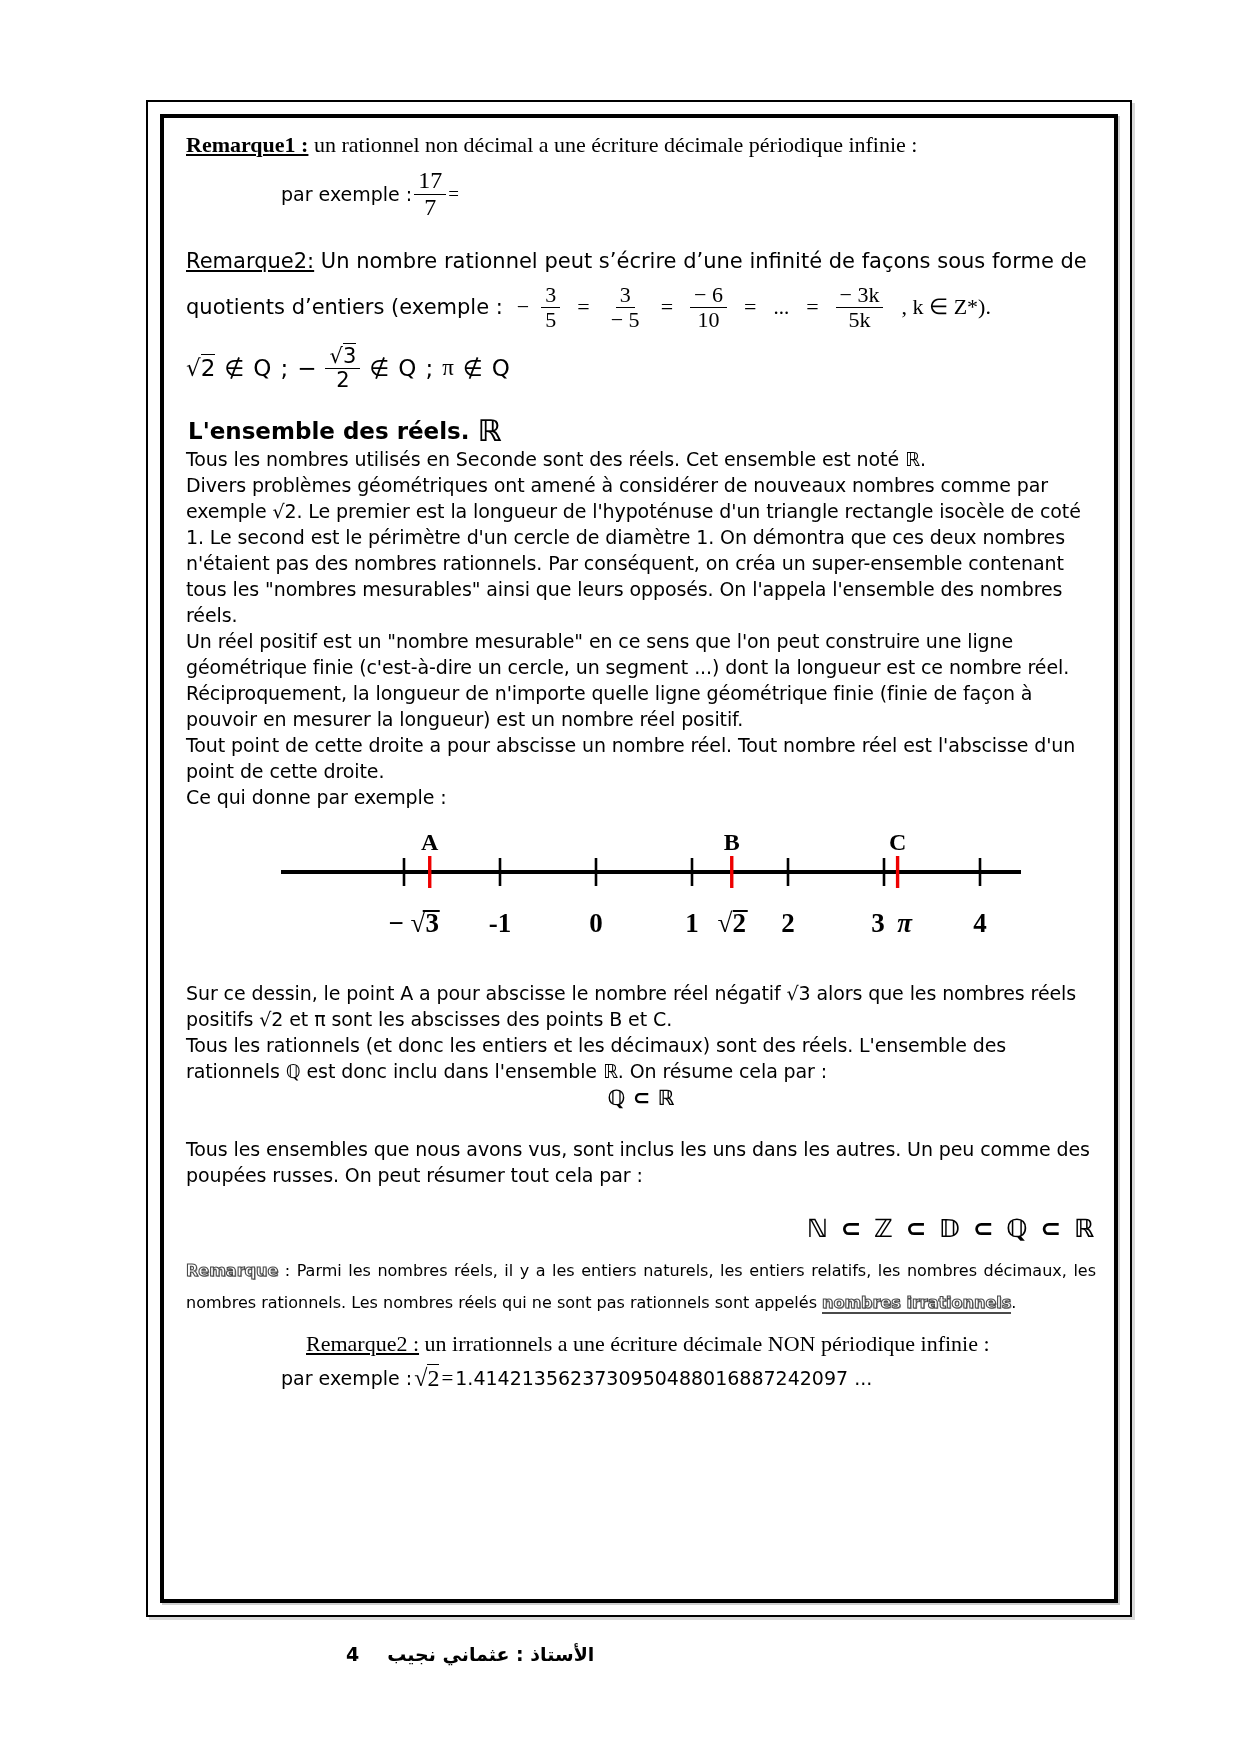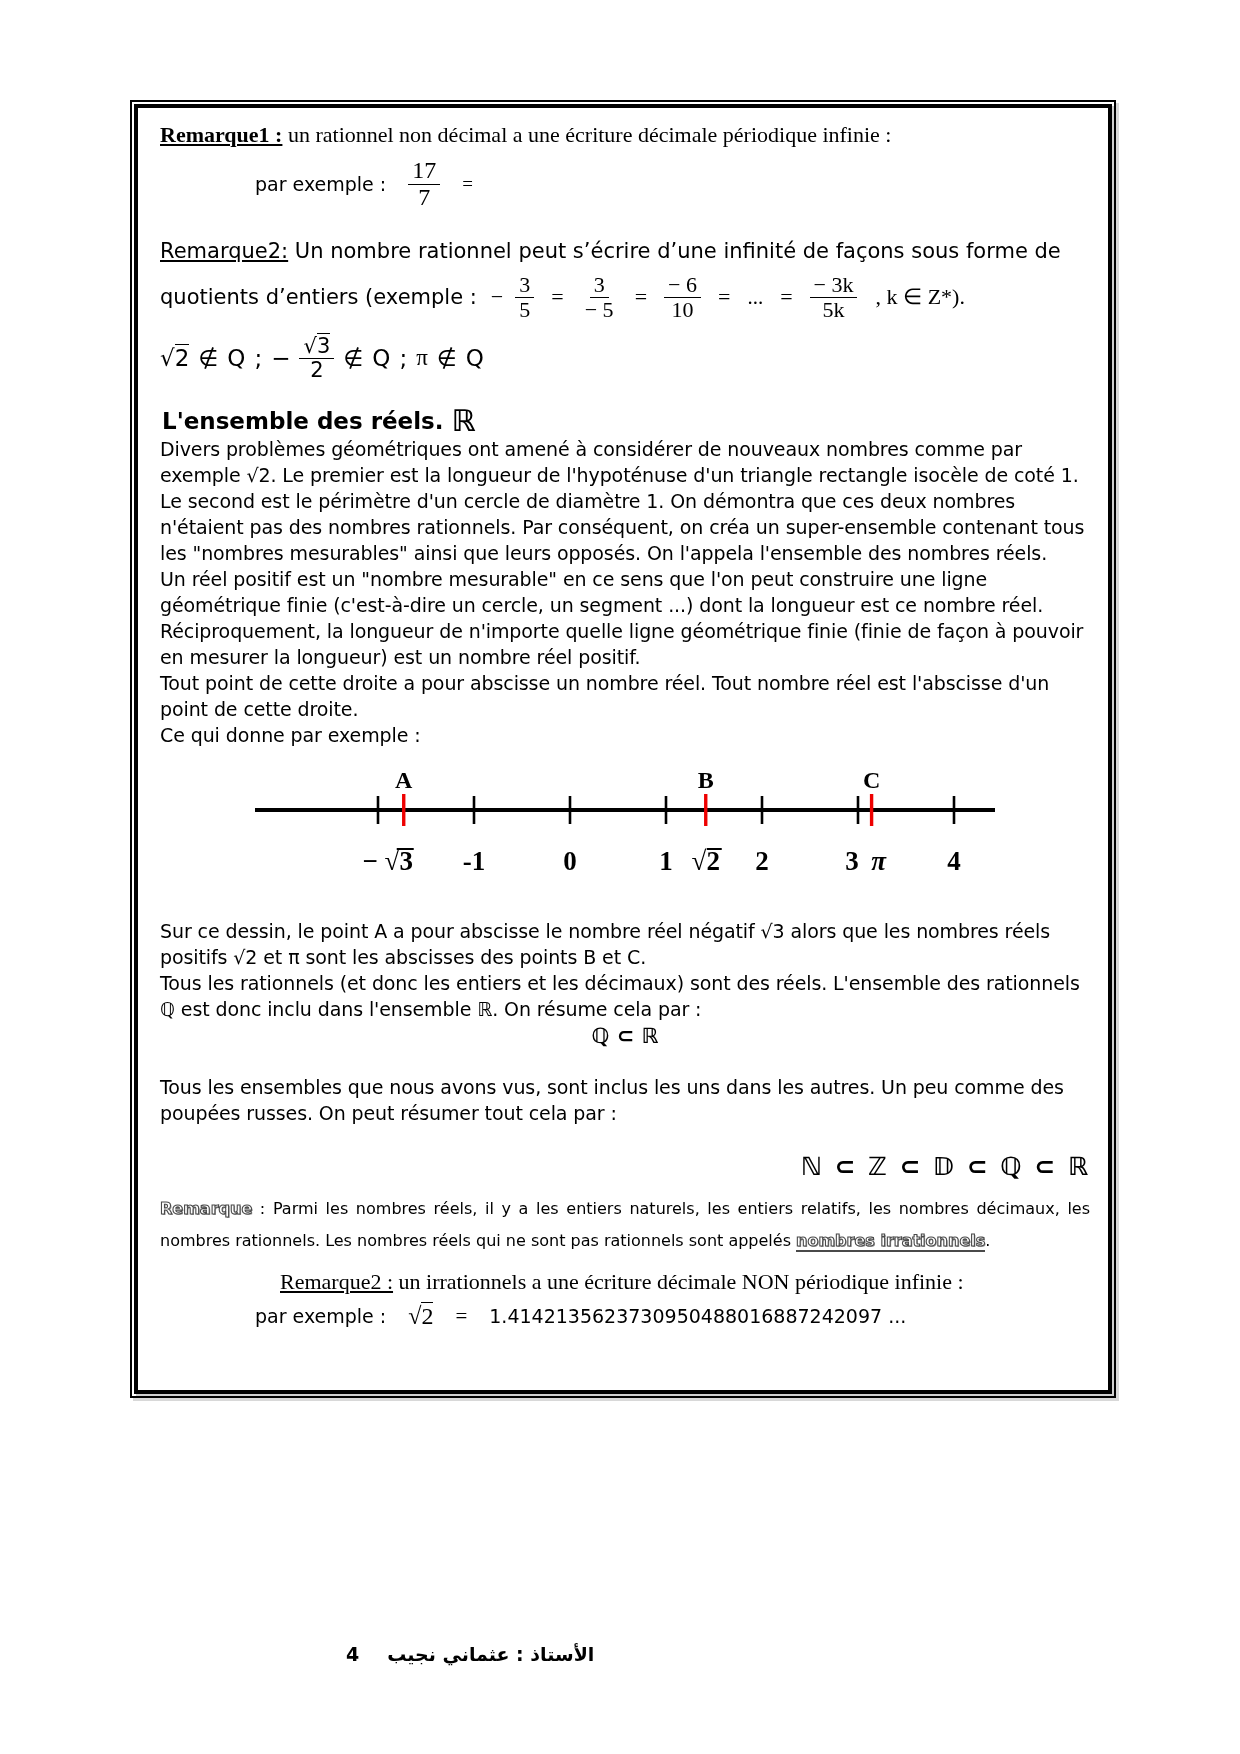--- a/index.html
+++ b/index.html
@@ -4,35 +4,35 @@
 <style>
   html,body{margin:0;padding:0;}
   body{
     width:1240px;height:1754px;background:#ffffff;position:relative;
     font-family:"DejaVu Sans",sans-serif;color:#000;
   }
   .serif{font-family:"Liberation Serif",serif;}
   .u{text-decoration:underline;}
 
   .frame-outer{
-    position:absolute;left:130px;top:100px;width:986px;height:1298px;
-    border:2px solid #000;padding:2px;box-sizing:border-box;background:#fff;
+    position:absolute;left:146px;top:100px;width:986px;height:1517px;
+    border:2px solid #000;padding:12px;box-sizing:border-box;background:#fff;
     box-shadow:3px 3px 0 #d8d8d8;
   }
   .frame-inner{
     border:4px solid #000;box-sizing:border-box;height:100%;
     overflow:hidden;box-shadow:2px 2px 0 #cfcfcf;
   }
   .content{padding:8px 18px 0 22px;}
 
   
   .r1{margin:4px 0 0 0;font-family:"Liberation Serif",serif;font-size:22px;line-height:30px;}
   .r1-label{font-weight:bold;text-decoration:underline;}
 
-  .ex-row{display:flex;align-items:center;gap:22px;font-size:19px;}
+  .ex-row{display:flex;align-items:center;gap:2px;font-size:19px;}
   .ex-top{margin:8px 0 0 95px;}
   .ex-bottom{margin:6px 0 0 95px;}
 
   .frac{display:inline-flex;flex-direction:column;align-items:center;vertical-align:middle;
         font-family:"Liberation Serif",serif;line-height:1.08;}
   .frac .num{padding:0 4px;border-bottom:1.5px solid #000;display:block;}
   .frac .den{padding:0 4px;display:block;}
   .frac-lg{font-size:24px;}
   .frac-md{font-size:22px;}
 
@@ -136,20 +136,21 @@
         <span class="serif">π</span>
         <span>∉</span>
         <span>Q</span>
       </div>
 
       <div class="rheading">
         <span>L'ensemble des réels.</span>
         <span class="bbR">ℝ</span>
       </div>
 
+      <p class="para">Tous les nombres utilisés en Seconde sont des réels. Cet ensemble est noté ℝ.</p>
       <p class="para">Divers problèmes géométriques ont amené à considérer de nouveaux nombres comme par exemple √2. Le premier est la longueur de l'hypoténuse d'un triangle rectangle isocèle de coté 1. Le second est le périmètre d'un cercle de diamètre 1. On démontra que ces deux nombres n'étaient pas des nombres rationnels. Par conséquent, on créa un super-ensemble contenant tous les "nombres mesurables" ainsi que leurs opposés. On l'appela l'ensemble des nombres réels.</p>
       <p class="para">Un réel positif est un "nombre mesurable" en ce sens que l'on peut construire une ligne géométrique finie (c'est-à-dire un cercle, un segment ...) dont la longueur est ce nombre réel.</p>
       <p class="para">Réciproquement, la longueur de n'importe quelle ligne géométrique finie (finie de façon à pouvoir en mesurer la longueur) est un nombre réel positif.</p>
       <p class="para">Tout point de cette droite a pour abscisse un nombre réel. Tout nombre réel est l'abscisse d'un point de cette droite.</p>
       <p class="para">Ce qui donne par exemple :</p>
 
       <div class="figure-wrap">
         <svg id="numberline" width="740" height="118" viewBox="0 0 740 118">
             <line x1="0" y1="40" x2="740" y2="40" stroke="#000" stroke-width="4"></line>
             <line x1="123" y1="26" x2="123" y2="54" stroke="#000" stroke-width="2.6"></line>

